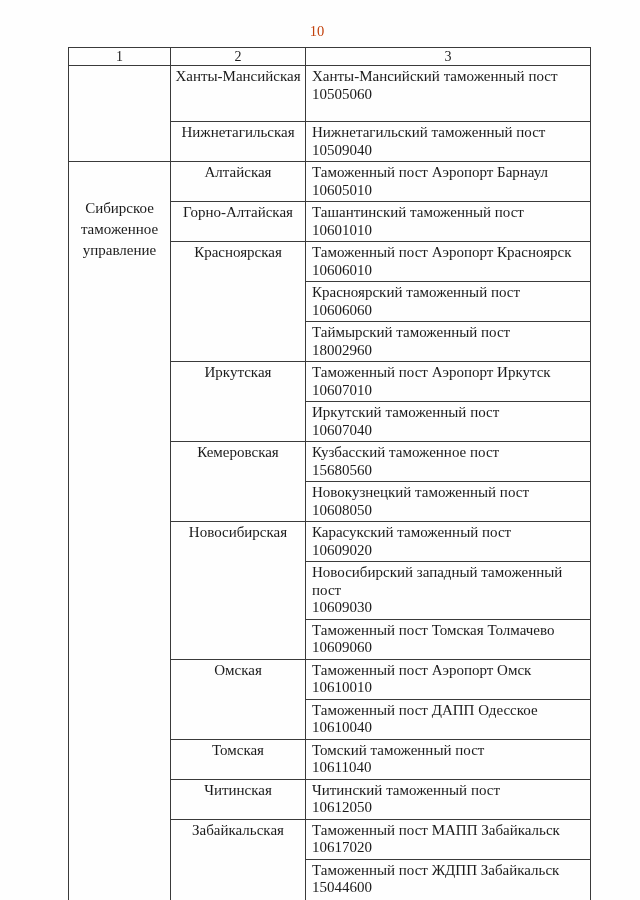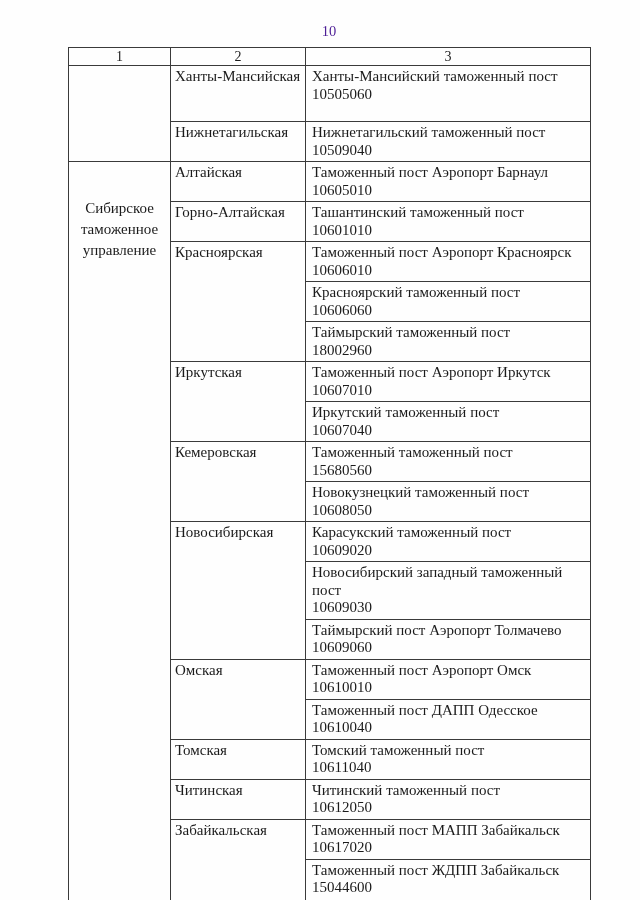--- a/index.html
+++ b/index.html
@@ -6,25 +6,25 @@
   body {
     width: 640px; height: 900px;
     background: #fefefe;
     font-family: "Liberation Serif", "DejaVu Serif", serif;
     color: #1b1b1b;
     position: relative;
     overflow: hidden;
   }
   .page-number {
     position: absolute;
-    top: 23px; left: 68px; width: 522px;
+    top: 23px; left: 56px; width: 522px;
     text-align: center;
     font-size: 14.5px;
     line-height: 17px;
-    color: #4c1d95;
+    color: #c2410c;
   }
   table.customs-table {
     position: absolute;
     top: 47px; left: 68px;
     width: 522px;
     border-collapse: collapse;
     table-layout: fixed;
   }
   col.w1 { width: 102px; }
   col.w2 { width: 135px; }
@@ -42,21 +42,21 @@
     font-size: 14px;
     line-height: 15px;
     padding: 1px 0;
   }
   td.c1 { text-align: center; }
   td.c1.region {
     padding-top: 36px;
     line-height: 21px;
     font-size: 15px;
   }
-  td.c2 { text-align: left; padding-top: 2px; }
+  td.c2 { text-align: center; padding-top: 2px; }
   td.c3 { padding: 2px 4px 2px 6px; }
   .post-name, .post-code { display: block; }
 </style>
 </head>
 <body>
 
 <div class="page-number">10</div>
 
 <table class="customs-table">
   <colgroup>
@@ -139,21 +139,21 @@
   <tr style="height:38px">
     <td class="c3">
       <span class="post-name">Иркутский таможенный пост</span>
       <span class="post-code">10607040</span>
     </td>
   </tr>
 
   <tr style="height:36px">
     <td class="c2" rowspan="2">Кемеровская</td>
     <td class="c3">
-      <span class="post-name">Таможенный таможенный пост</span>
+      <span class="post-name">Кузбасский таможенное пост</span>
       <span class="post-code">15680560</span>
     </td>
   </tr>
 
   <tr style="height:34px">
     <td class="c3">
       <span class="post-name">Новокузнецкий таможенный пост</span>
       <span class="post-code">10608050</span>
     </td>
   </tr>
@@ -168,21 +168,21 @@
 
   <tr style="height:54px">
     <td class="c3">
       <span class="post-name">Новосибирский западный таможенный пост</span>
       <span class="post-code">10609030</span>
     </td>
   </tr>
 
   <tr style="height:36px">
     <td class="c3">
-      <span class="post-name">Таймырский пост Аэропорт Толмачево</span>
+      <span class="post-name">Таможенный пост Томская Толмачево</span>
       <span class="post-code">10609060</span>
     </td>
   </tr>
 
   <tr style="height:36px">
     <td class="c2" rowspan="2">Омская</td>
     <td class="c3">
       <span class="post-name">Таможенный пост Аэропорт Омск</span>
       <span class="post-code">10610010</span>
     </td>

